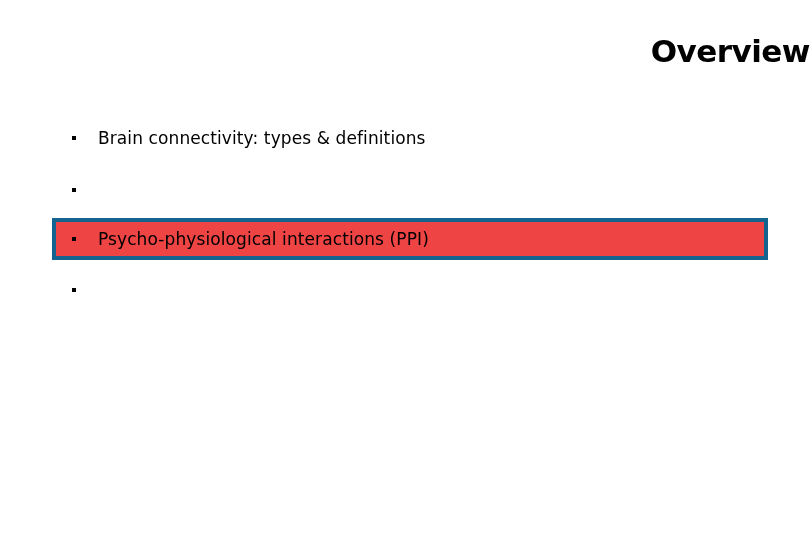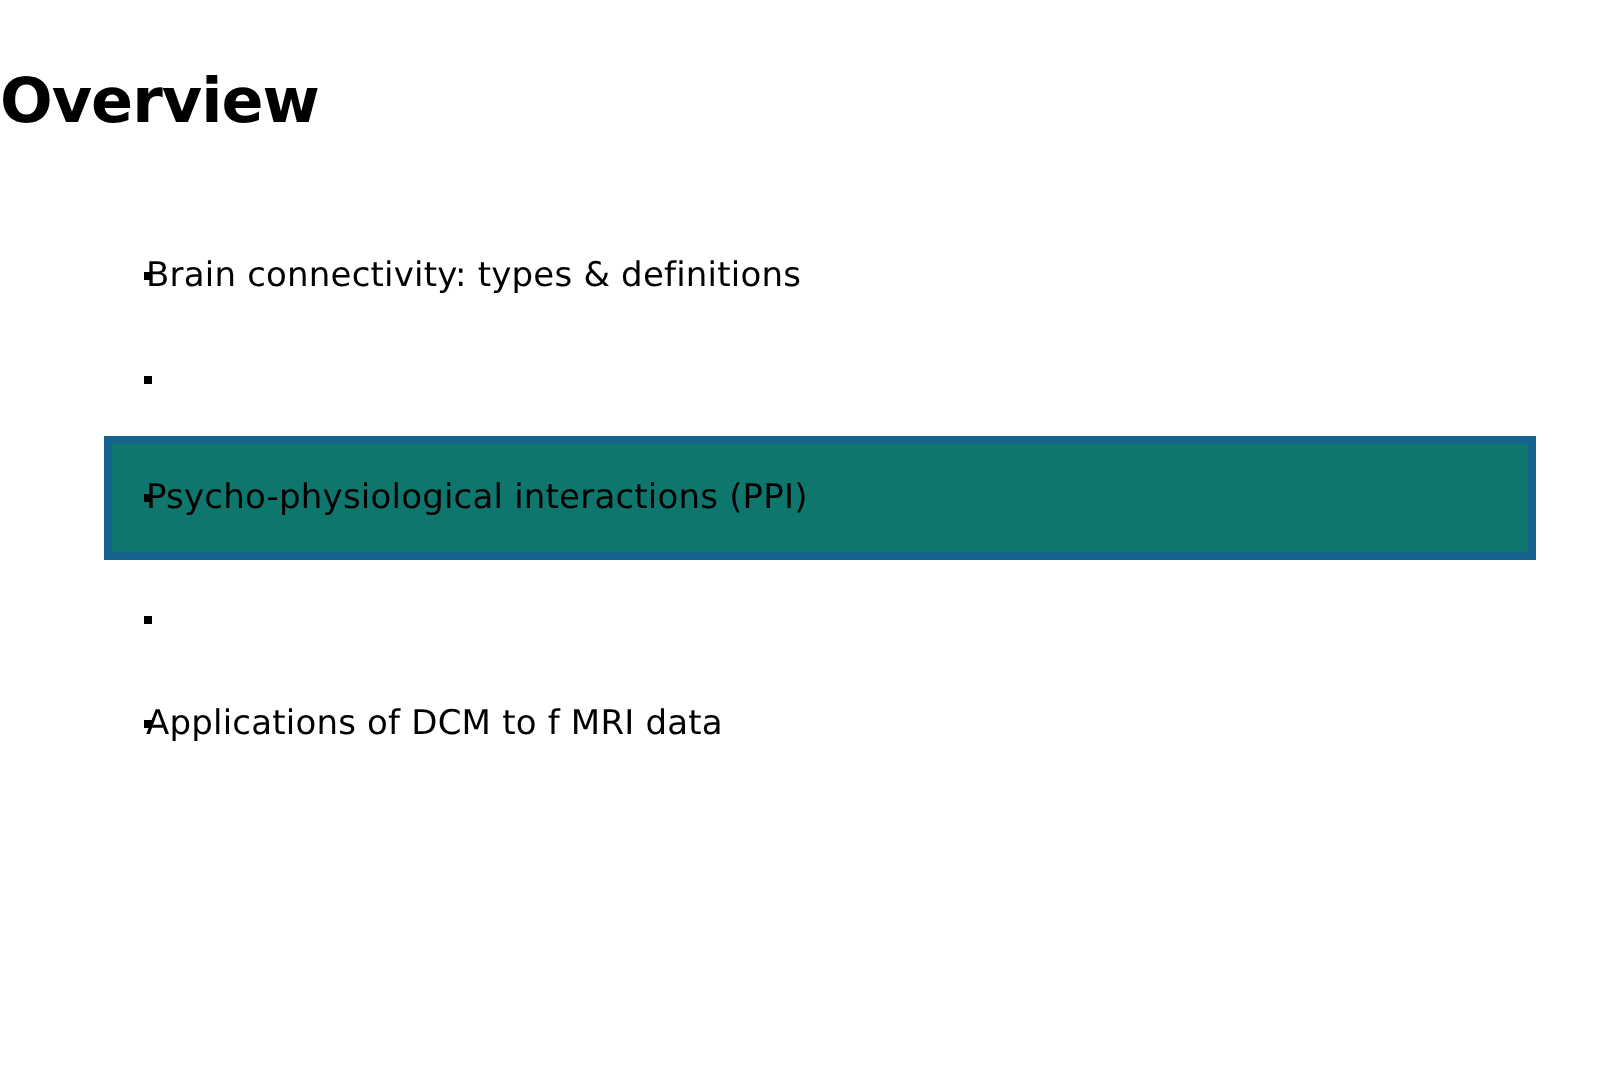--- a/index.html
+++ b/index.html
@@ -20,21 +20,21 @@
     inset: 0;
     background: #ffffff;
   }
 
   
   .slide-title {
     position: absolute;
     top: 36px;
     left: 0;
     width: 810px;
-    text-align: left;
+    text-align: right;
     font-family: "DejaVu Sans", "Liberation Sans", sans-serif;
     font-size: 31px;
     font-weight: 700;
     letter-spacing: -0.5px;
     color: #000000;
     line-height: 1;
     white-space: nowrap;
   }
 
   
@@ -61,34 +61,35 @@
     position: absolute;
     left: 20px;
     top: 50%;
     width: 4px;
     height: 4px;
     margin-top: -2px;
     background: #000000;
   }
 
   .bullet-text {
+    margin-left: 25px;
     font-family: "DejaVu Sans", "Liberation Sans", sans-serif;
     font-size: 17px;
     font-weight: 400;
     color: #000000;
     letter-spacing: 0.1px;
     white-space: nowrap;
     line-height: 1.2;
   }
 
   
   .bullet-item.highlighted {
     border: 4px solid #15638f;
-    background: #0f766e;
-    height: 62px;
+    background: #ef4444;
+    height: 42px;
     margin-top: 2px;
     margin-bottom: 4px;
     padding-left: 17px;
   }
   .bullet-item.highlighted .bullet-marker {
     left: 16px;
   }
 </style>
 </head>
 <body>
@@ -110,20 +111,16 @@
 
     <li class="bullet-item highlighted">
       <span class="bullet-marker"></span>
       <span class="bullet-text">Psycho-physiological interactions (PPI)</span>
     </li>
 
     <li class="bullet-item">
       <span class="bullet-marker"></span>
     </li>
 
-    <li class="bullet-item">
-      <span class="bullet-marker"></span>
-      <span class="bullet-text">Applications of DCM to f MRI data</span>
-    </li>
 
   </ul>
 
 </div>
 
 </body></html>

